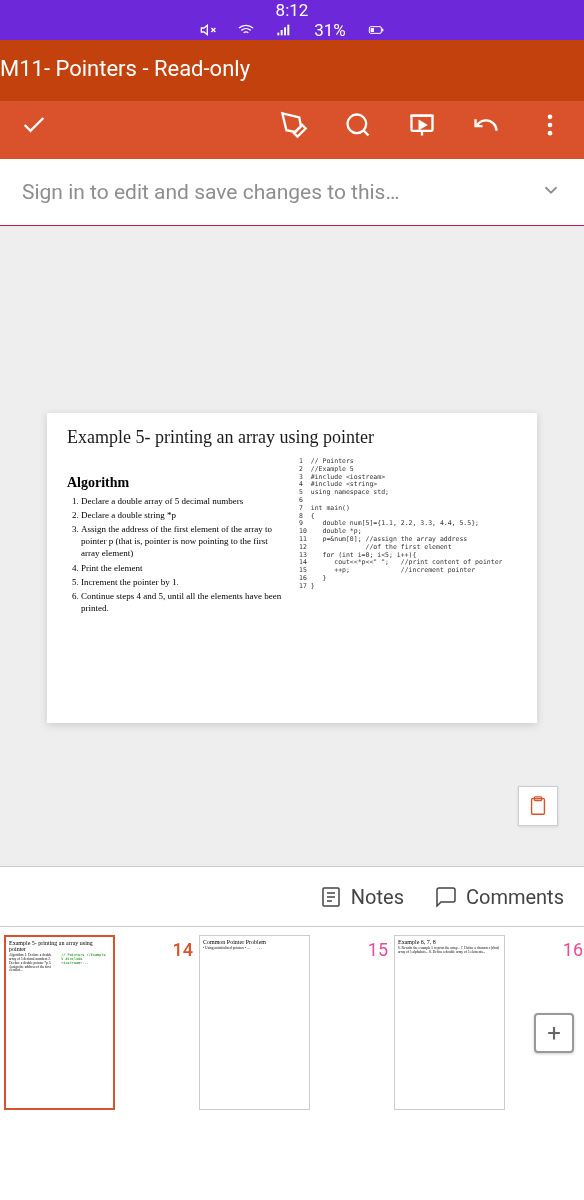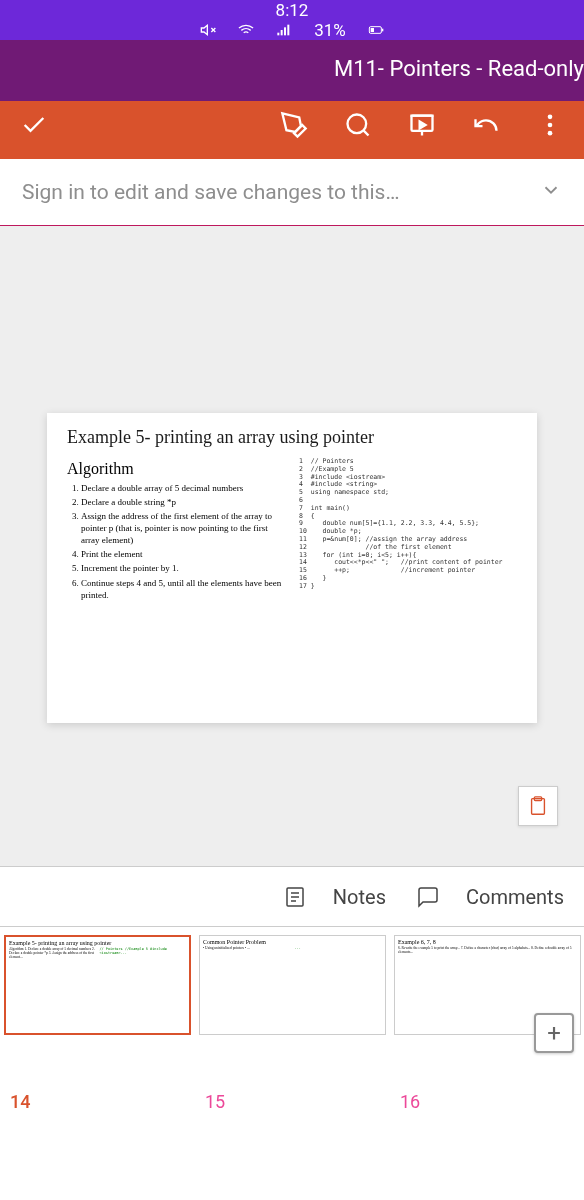--- a/index.html
+++ b/index.html
@@ -19,23 +19,23 @@
   padding: 0 16px;
   font-size: 17px;
   flex-direction: column;
 }
 .status-time { flex: 0 0 auto; }
 .status-spacer { flex: 1; }
 .status-icons { display: flex; align-items: center; gap: 22px; }
 .status-icons svg { width: 16px; height: 16px; }
 
 .title-bar {
-  background: #701a75;
+  background: #c2410c;
   color: #fff;
-  text-align: right;
+  text-align: left;
   padding: 16px 0 20px;
   font-size: 22px;
 }
 
 .toolbar {
   background: #D9522C;
   display: flex;
   align-items: center;
   padding: 10px 20px 16px;
   gap: 36px;
@@ -78,21 +78,21 @@
   position: relative;
   font-family: "Times New Roman", serif;
 }
 .slide-title {
   font-size: 18px;
   color: #1a1a1a;
   margin-bottom: 10px;
 }
 .slide-body { display: flex; gap: 16px; }
 .algo { flex: 0 0 48%; font-size: 9px; line-height: 1.35; }
-.algo h4 { font-size: 16px; font-weight: normal; margin-bottom: 2px; }
+.algo h4 { font-size: 14px; font-weight: bold; margin-bottom: 2px; margin-top: 16px; }
 .algo ol { padding-left: 14px; }
 .algo li { margin-bottom: 2px; }
 .code {
   flex: 1;
   font-family: "Consolas", monospace;
   font-size: 6.5px;
   color: #333;
   white-space: pre;
   line-height: 1.2;
 }
@@ -116,37 +116,37 @@
   display: flex;
   align-items: center;
   height: 60px;
   border-top: 1px solid #ccc;
   padding: 0 20px;
 }
 .bb-spacer { flex: 1; }
 .bb-item {
   display: flex;
   align-items: center;
-  gap: 26px;
+  gap: 8px;
   font-size: 20px;
   color: #444;
 }
 .bb-item svg { width: 24px; height: 24px; }
 
 .thumbs {
   display: flex;
   height: 190px;
   border-top: 1px solid #ccc;
   position: relative;
   overflow: hidden;
 }
 .thumb {
   flex: 0 0 195px;
   display: flex;
-  flex-direction: column;
+  flex-direction: row;
   padding: 6px 2px 4px;
   gap: 48px;
 }
 .thumb-slide {
   flex: 1;
   background: #fff;
   border: 1px solid #ccc;
   margin: 2px;
   padding: 3px;
   font-family: "Times New Roman", serif;

